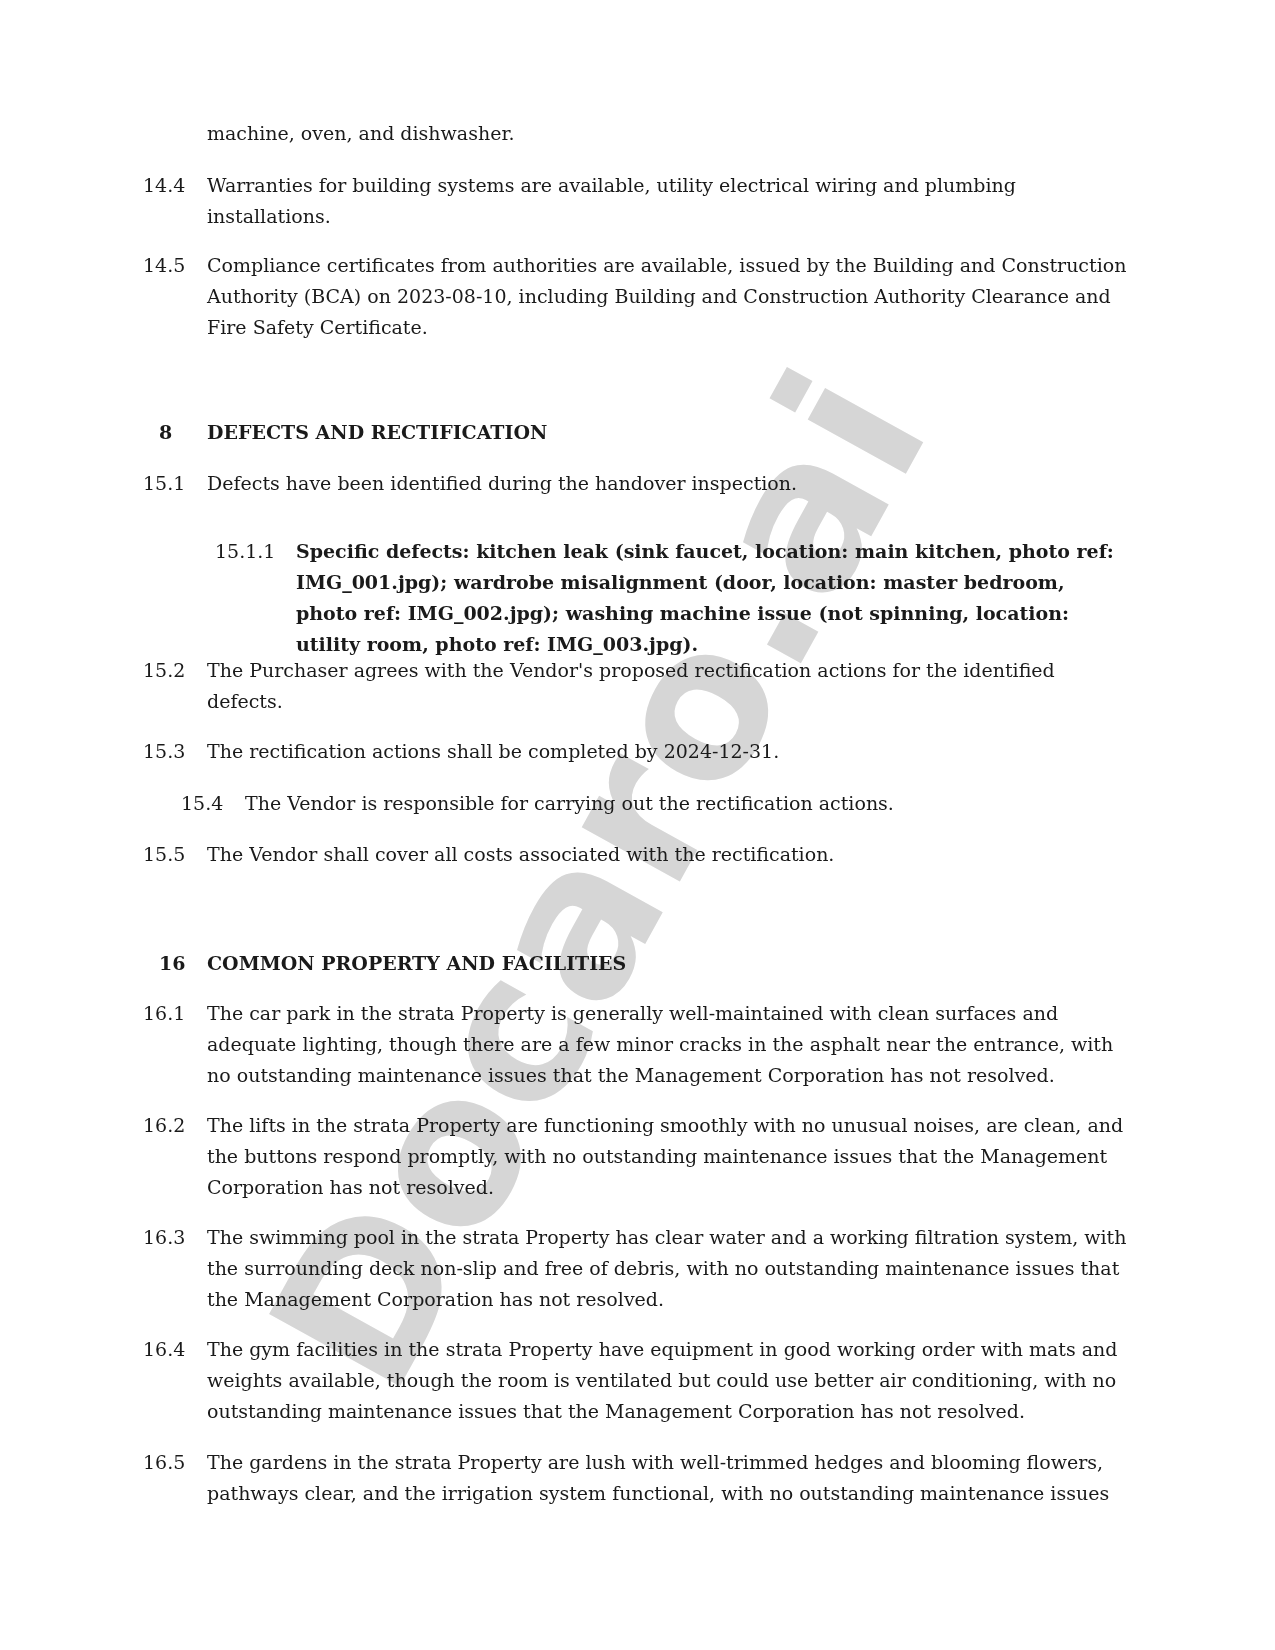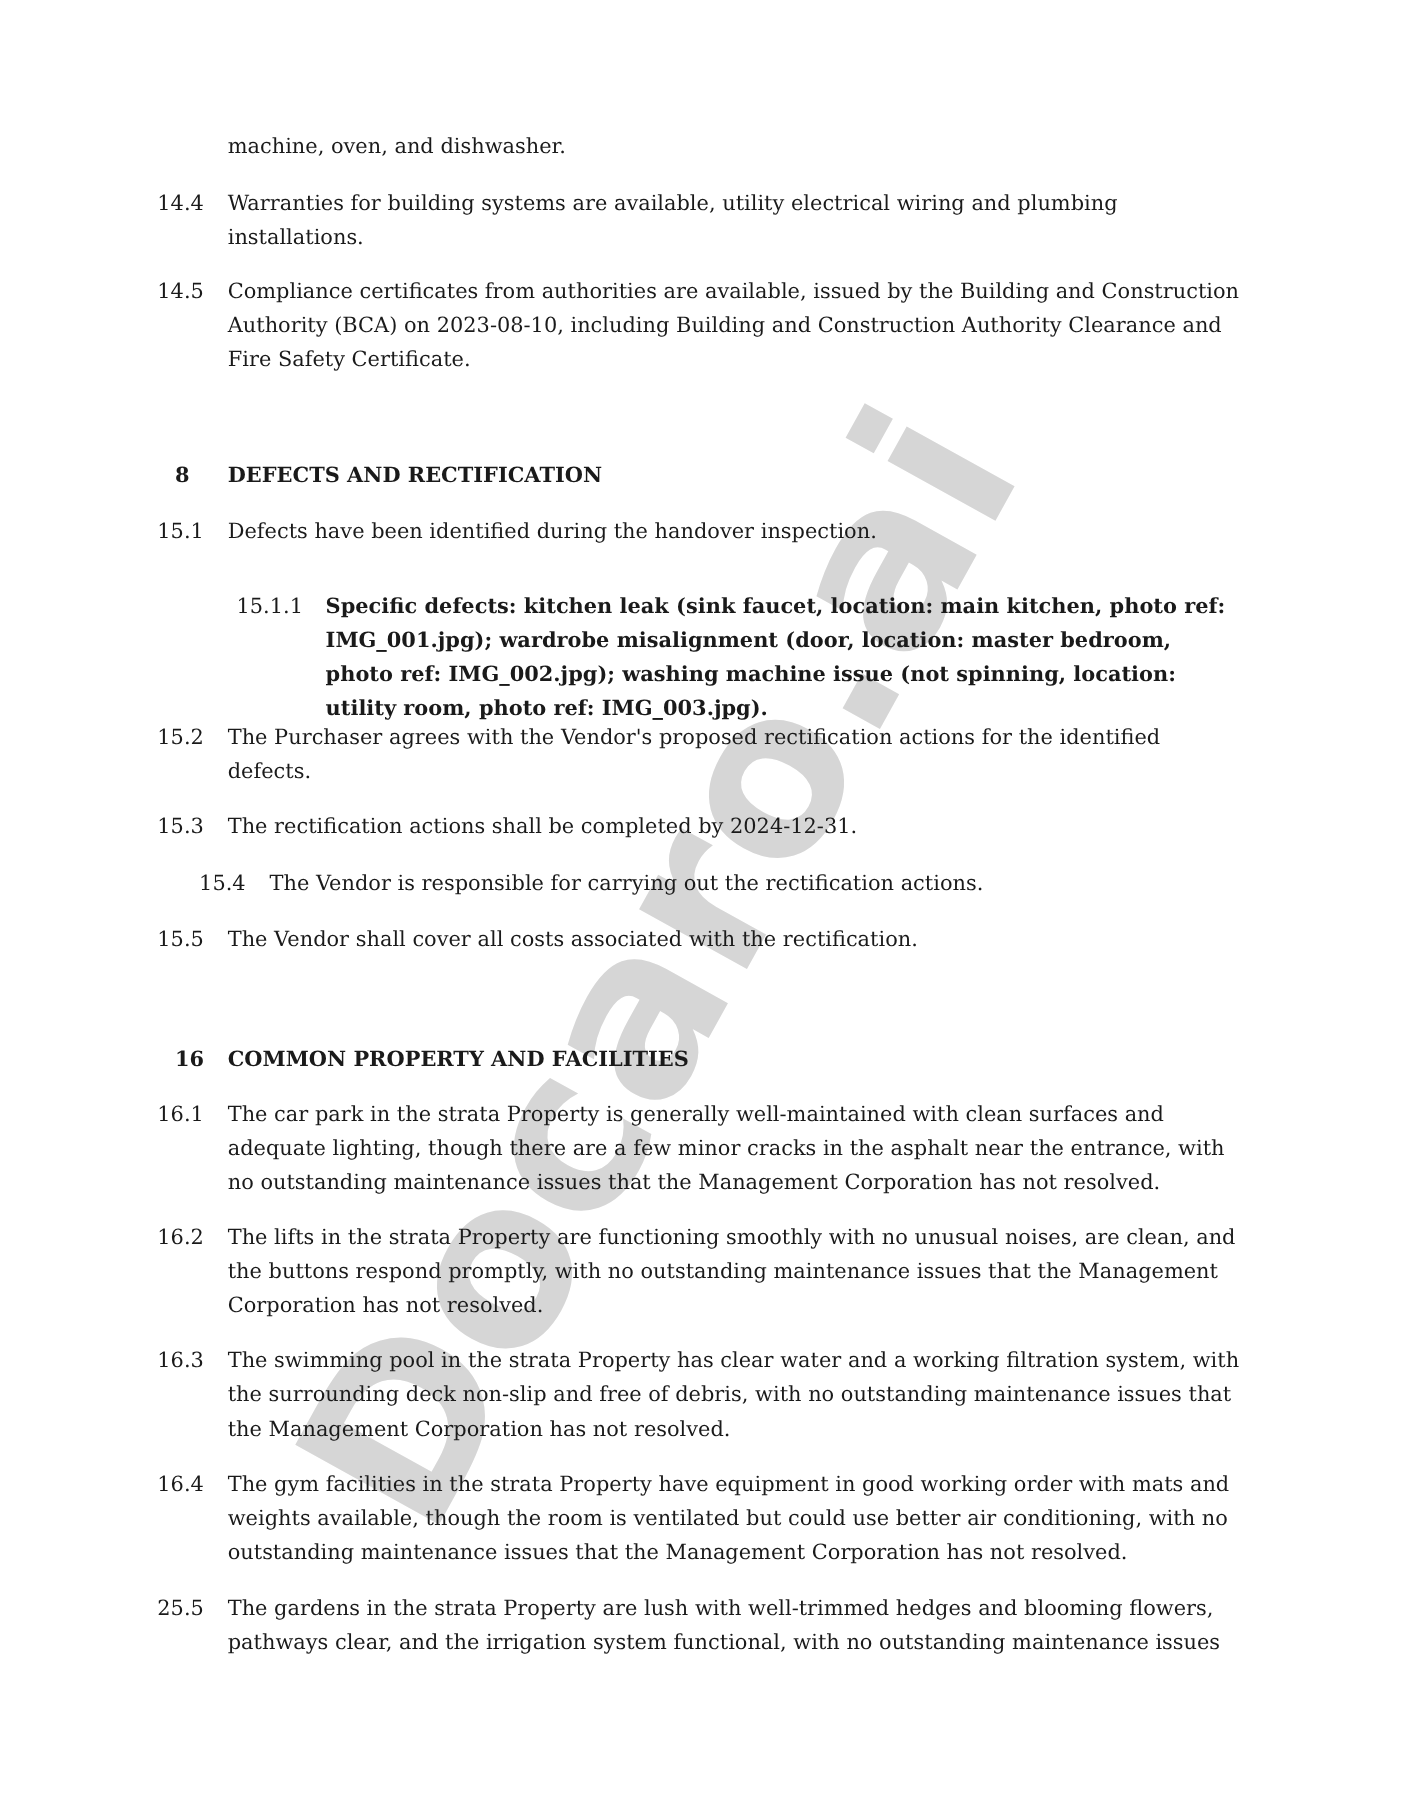--- a/index.html
+++ b/index.html
@@ -101,18 +101,18 @@
       <span class="num">16.3</span>
       <div class="txt"><span>The swimming pool in the strata </span><b>Property</b><span> has clear water and a working filtration system, with the surrounding deck non-slip and free of debris, with no outstanding maintenance issues that the Management Corporation has not resolved.</span></div>
     </div>
 
     <div class="clause" style="top:1334px;">
       <span class="num">16.4</span>
       <div class="txt"><span>The gym facilities in the strata </span><b>Property</b><span> have equipment in good working order with mats and weights available, though the room is ventilated but could use better air conditioning, with no outstanding maintenance issues that the Management Corporation has not resolved.</span></div>
     </div>
 
     <div class="clause" style="top:1447px;">
-      <span class="num">25.5</span>
+      <span class="num">16.5</span>
       <div class="txt"><span>The gardens in the strata </span><b>Property</b><span> are lush with well-trimmed hedges and blooming flowers, pathways clear, and the irrigation system functional, with no outstanding maintenance issues</span></div>
     </div>
 
   </div>
 </div>
 
 </body></html>

